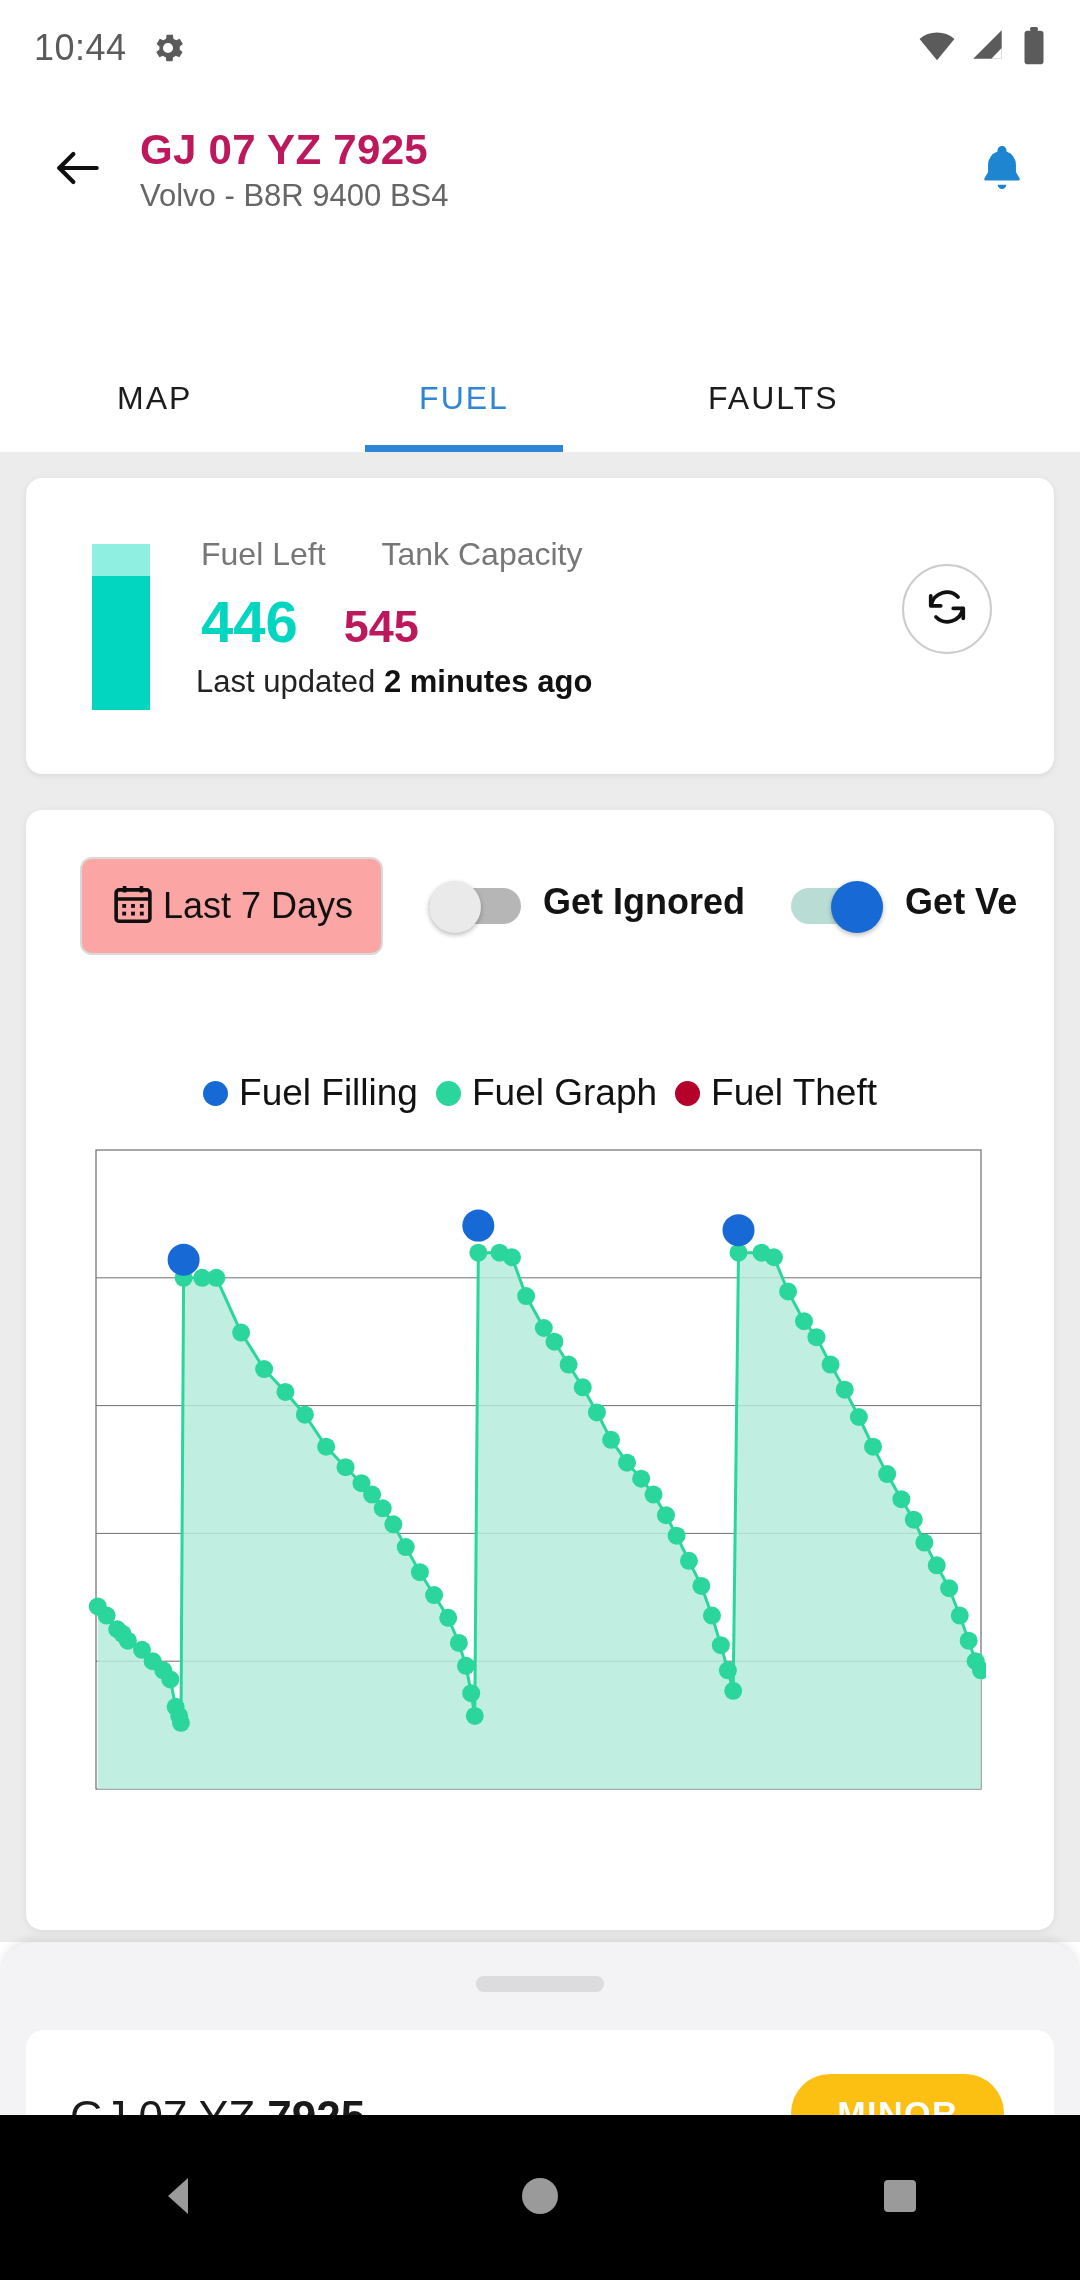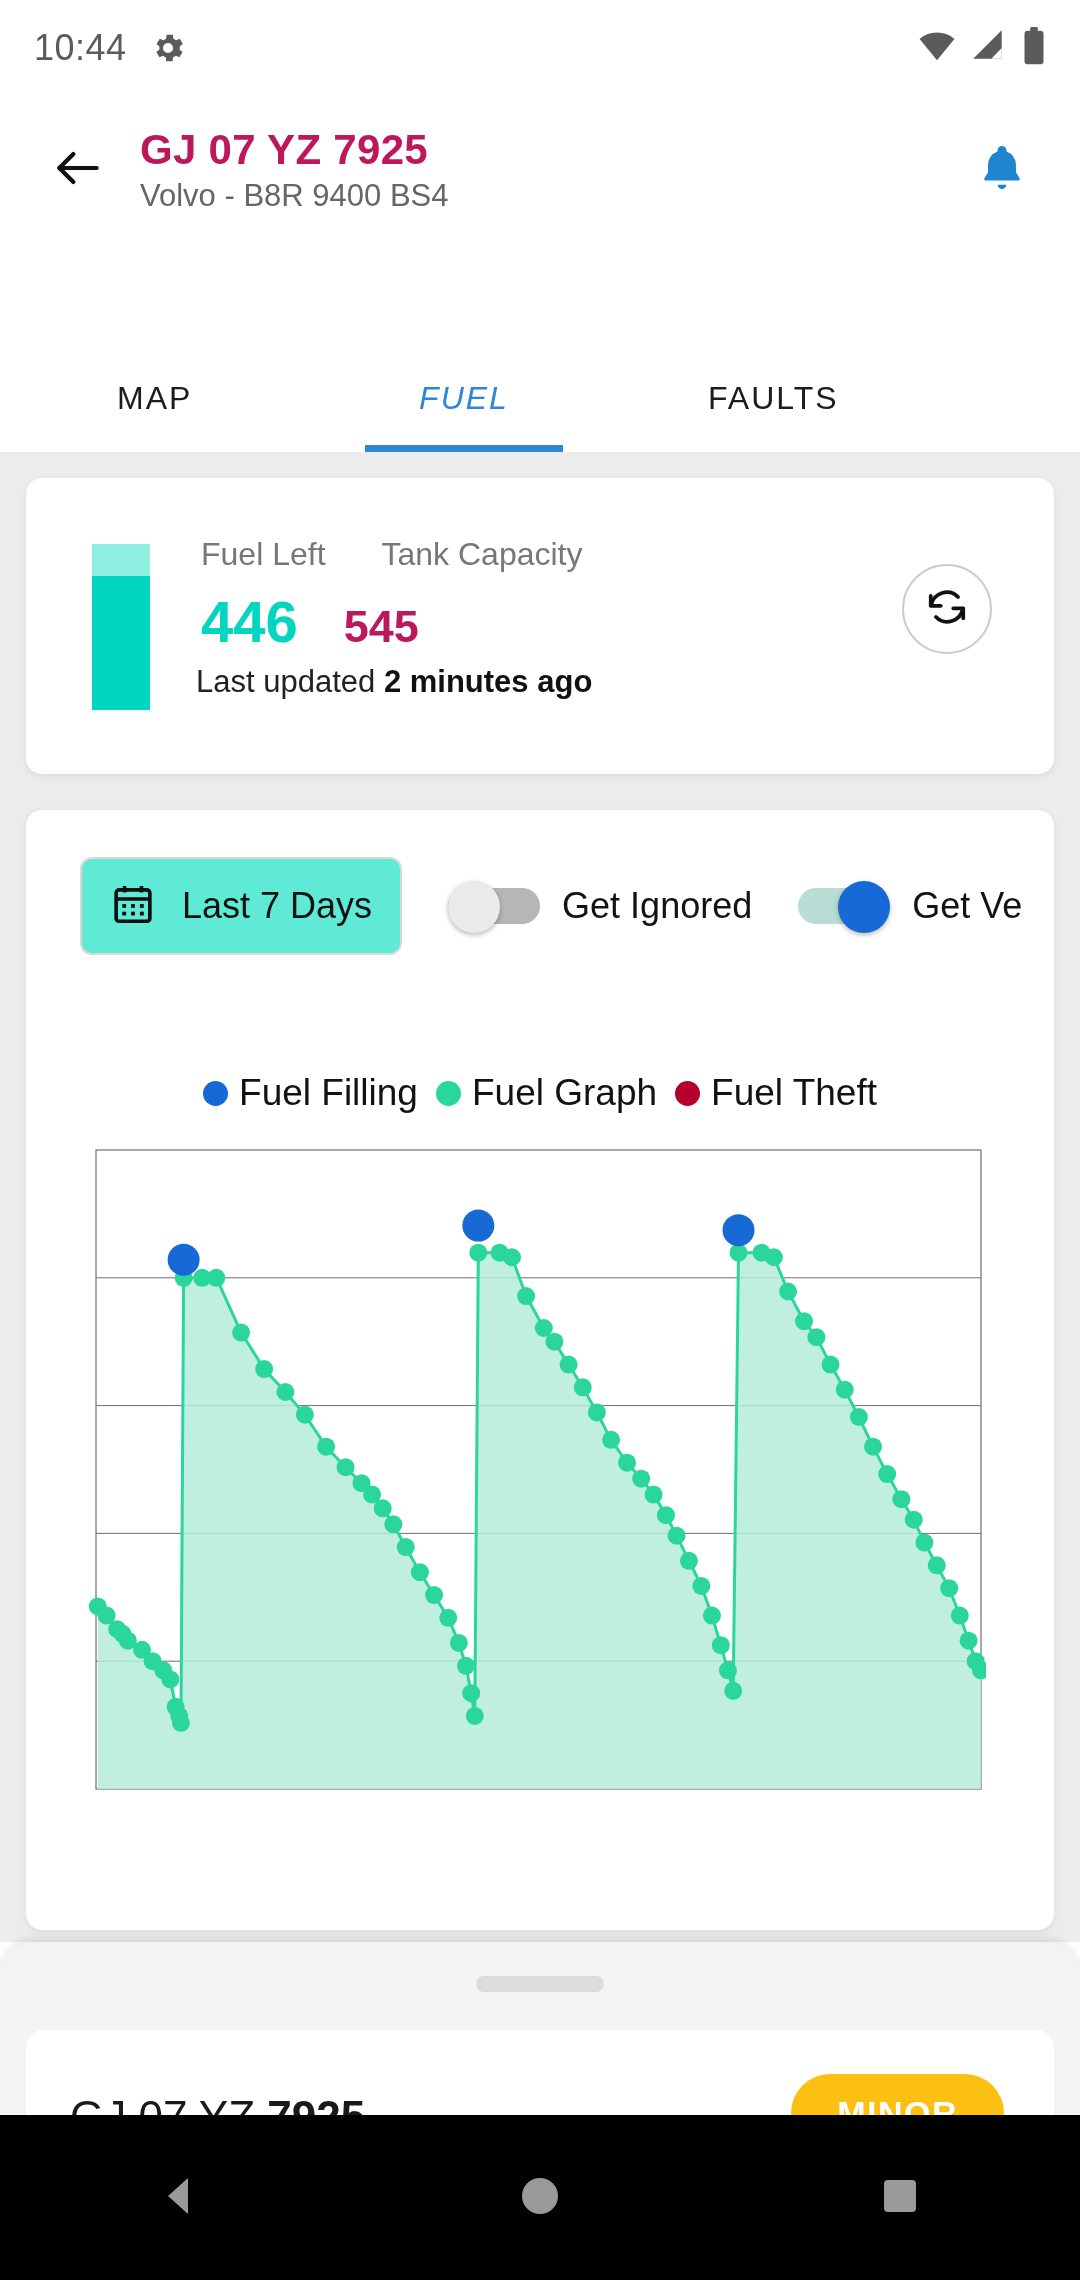--- a/index.html
+++ b/index.html
@@ -31,21 +31,21 @@
   .appbar-sub { font-size: 31px; color: #666666; margin-top: 6px; line-height: 1.1; }
   .bell-btn { margin-left: auto; width: 76px; height: 76px; display: flex; align-items: center; justify-content: center; }
 
   
   .tabbar {
     position: absolute; top: 344px; left: 0; width: 928px; height: 108px;
     display: flex; background: #ffffff;
   }
   .tab { flex: 1; display: flex; align-items: center; justify-content: center; position: relative;
          font-size: 32px; letter-spacing: 2px; color: #1c1c1c; }
-  .tab.active { color: #2f86d6; font-style: italic; }
+  .tab.active { color: #2f86d6; }
   .tab.active::after {
     content: ""; position: absolute; bottom: 0; left: 18%; width: 64%; height: 7px; background: #2f86d6;
   }
   .tabbar-shadow {
     position: absolute; top: 452px; left: 0; width: 1080px; height: 8px;
     background: linear-gradient(to bottom, rgba(0,0,0,.10), rgba(0,0,0,0));
   }
 
   
   .body-bg { position: absolute; top: 452px; left: 0; width: 1080px; height: 1490px; background: #ececec; }
@@ -71,25 +71,25 @@
     position: absolute; right: 62px; top: 86px; width: 90px; height: 90px; border-radius: 50%;
     border: 2px solid #cccccc; display: flex; align-items: center; justify-content: center; background: #fff;
   }
 
   
   .chart-card { top: 810px; left: 26px; width: 1028px; height: 1120px; overflow: hidden; }
 
   .filter-row { position: absolute; left: 0; top: 42px; width: 1028px; height: 108px; display: flex; align-items: center; }
   .range-btn {
     margin-left: 54px; height: 98px; padding: 0 28px; border: 2px solid #d9d9d9; border-radius: 12px;
-    display: flex; align-items: center; gap: 26px; background: #5eead4;
+    display: flex; align-items: center; gap: 7px; background: #fca5a5;
   }
   .range-label { font-size: 36px; color: #111111; }
 
-  .toggle-group { display: flex; align-items: center; margin-left: 46px; }
+  .toggle-group { display: flex; align-items: flex-start; margin-left: 46px; font-weight: bold; }
   .toggle { position: relative; width: 92px; height: 50px; flex: none; }
   .toggle .track { position: absolute; top: 7px; left: 0; width: 92px; height: 36px; border-radius: 18px; }
   .toggle .thumb { position: absolute; top: 0; width: 52px; height: 52px; border-radius: 50%;
                    box-shadow: 0 2px 5px rgba(0,0,0,.28); }
   .toggle.off .track { background: #b6b6b6; }
   .toggle.off .thumb { left: 0; background: #eaeaea; }
   .toggle.on  .track { background: #b9ddd4; }
   .toggle.on  .thumb { left: 40px; background: #1769d6; }
   .toggle-label { font-size: 36px; color: #131313; margin-left: 22px; white-space: nowrap; }
 

